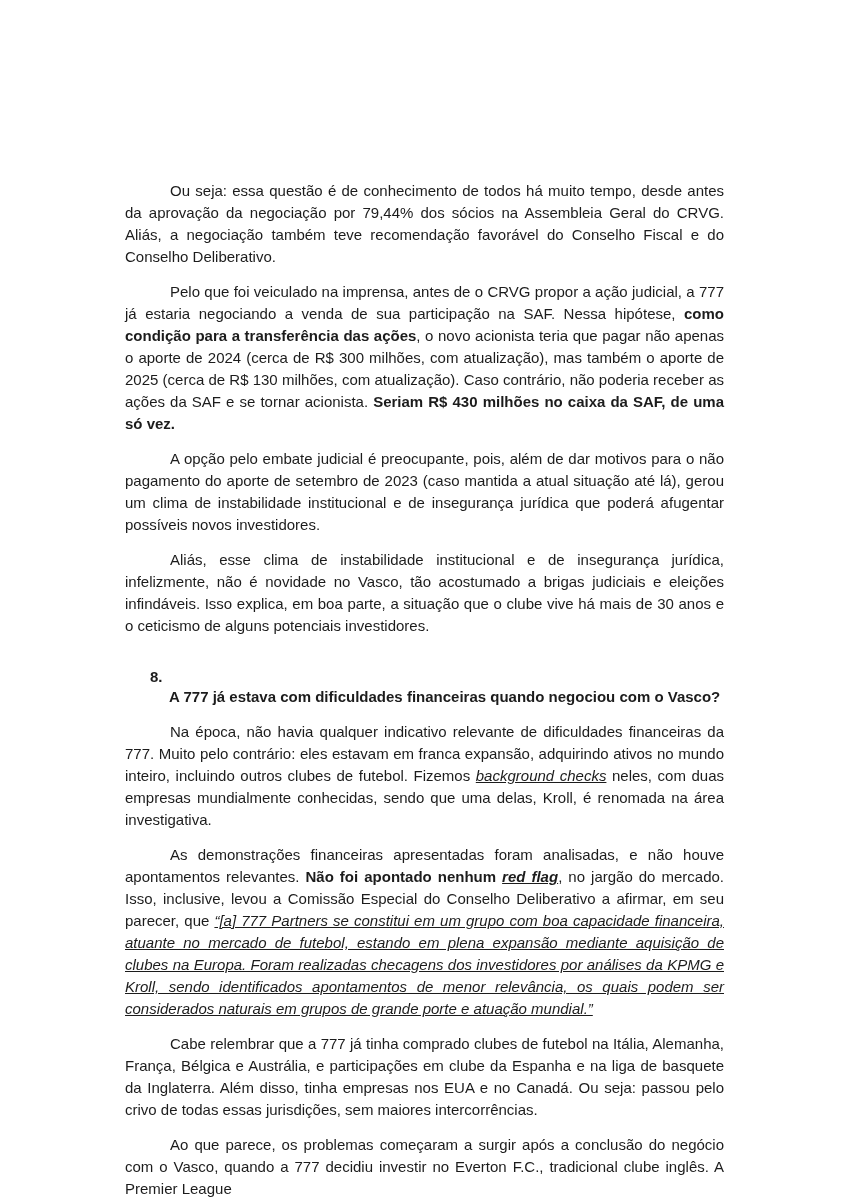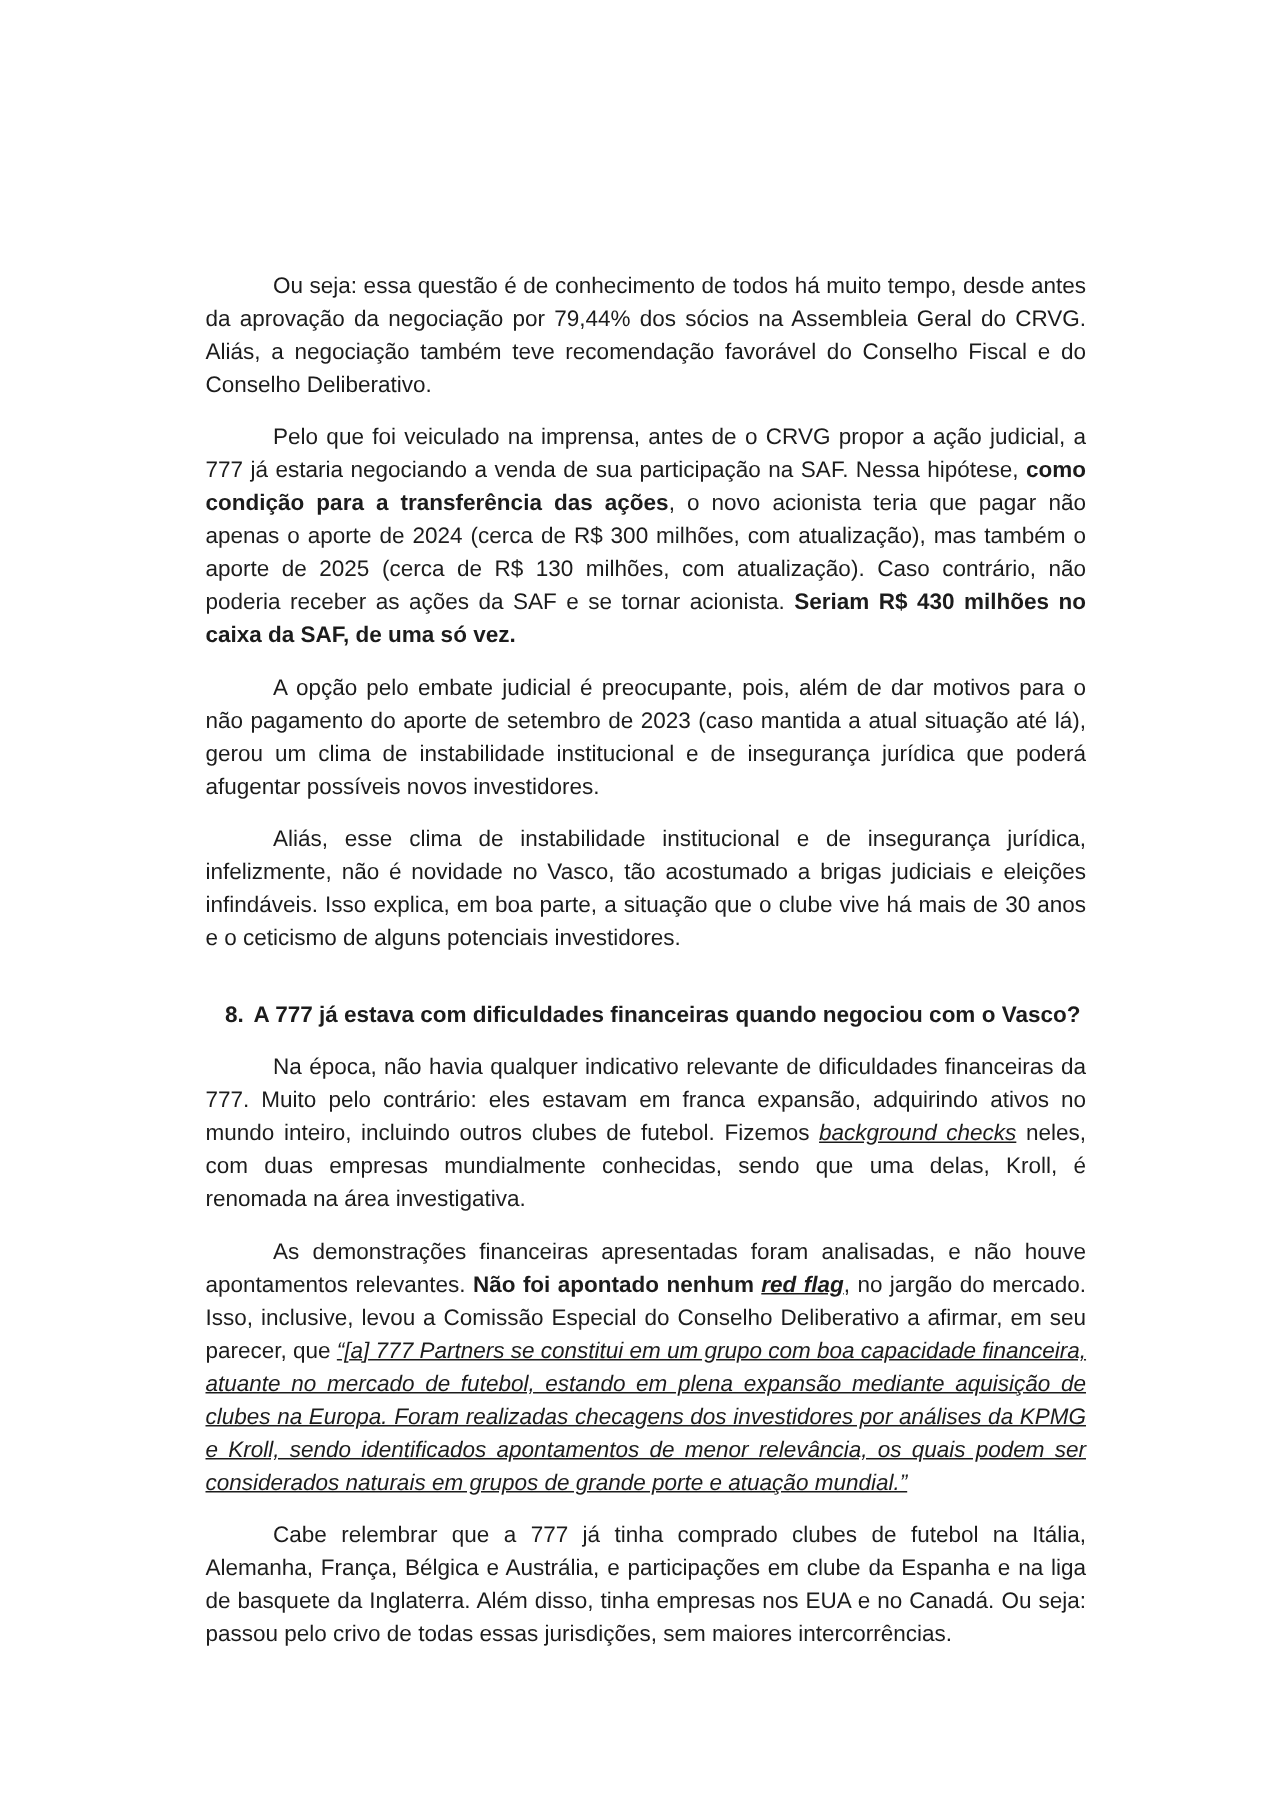--- a/index.html
+++ b/index.html
@@ -21,37 +21,38 @@
   .doc {
     position: absolute;
     left: 125px;
     top: 180px;
     width: 599px;
     font-size: 15px;
     line-height: 22px;
     text-align: justify;
   }
   .para {
-    margin: 0 0 13px 12px;
+    margin: 0 0 13px 0;
     text-indent: 45px;
   }
   .heading {
     margin: 29px 0 13px 0;
     font-weight: 700;
     text-indent: 0;
     display: flex;
     padding-left: 25px;
     text-align: left;
   }
   .heading-num {
     flex: none;
     width: 19px;
   }
   .heading-text {
     flex: 1;
+    margin-top: 20px;
   }
   .b { font-weight: 700; }
   .i { font-style: italic; text-decoration: underline; }
   .u { text-underline-offset: 3px; }
 </style>
 </head>
 <body style="background: rgb(255, 255, 255); color: rgb(28, 28, 28);">
 
 <div class="page">
   <div class="doc">
@@ -59,14 +60,15 @@
       <p class="para"><span>Pelo que foi veiculado na imprensa, antes de o CRVG propor a ação judicial, a 777 já estaria negociando a venda de sua participação na SAF. Nessa hipótese, </span><span class="b">como </span><span class="b u">condição</span><span class="b"> para a transferência das ações</span><span>, o novo acionista teria que pagar não apenas o aporte de 2024 (cerca de R$ 300 milhões, com atualização), mas também o aporte de 2025 (cerca de R$ 130 milhões, com atualização). Caso contrário, não poderia receber as ações da SAF e se tornar acionista. </span><span class="b">Seriam R$ 430 milhões no caixa da SAF, </span><span class="b u">de uma só vez</span><span class="b">.</span></p>
       <p class="para"><span>A opção pelo embate judicial é preocupante, pois, além de dar motivos para o não pagamento do aporte de setembro de 2023 (caso mantida a atual situação até lá), gerou um clima de instabilidade institucional e de insegurança jurídica que poderá afugentar possíveis novos investidores.</span></p>
       <p class="para"><span>Aliás, esse clima de instabilidade institucional e de insegurança jurídica, infelizmente, não é novidade no Vasco, tão acostumado a brigas judiciais e eleições infindáveis. Isso explica, em boa parte, a situação que o clube vive há mais de 30 anos e o ceticismo de alguns potenciais investidores.</span></p>
       <div class="heading">
         <span class="heading-num">8.</span>
         <span class="heading-text"><span class="b">A 777 já estava com dificuldades financeiras quando negociou com o Vasco?</span></span>
       </div>
       <p class="para"><span>Na época, não havia qualquer indicativo relevante de dificuldades financeiras da 777. Muito pelo contrário: eles estavam em franca expansão, adquirindo ativos no mundo inteiro, incluindo outros clubes de futebol. Fizemos </span><span class="i">background checks</span><span> neles, com duas empresas mundialmente conhecidas, sendo que uma delas, Kroll, é renomada na área investigativa.</span></p>
       <p class="para"><span>As demonstrações financeiras apresentadas foram analisadas, e não houve apontamentos relevantes. </span><span class="b">Não foi apontado nenhum </span><span class="b i">red flag</span><span>, no jargão do mercado. Isso, inclusive, levou a Comissão Especial do Conselho Deliberativo a afirmar, em seu parecer, que </span><span class="i">“[a] 777 Partners se constitui em um grupo com boa capacidade financeira, atuante no mercado de futebol, estando em plena expansão mediante aquisição de clubes na Europa. Foram realizadas checagens dos investidores por análises da KPMG e Kroll, sendo identificados apontamentos de menor relevância, os quais podem ser considerados naturais em grupos de grande porte e atuação mundial.”</span></p>
       <p class="para"><span>Cabe relembrar que a 777 já tinha comprado clubes de futebol na Itália, Alemanha, França, Bélgica e Austrália, e participações em clube da Espanha e na liga de basquete da Inglaterra. Além disso, tinha empresas nos EUA e no Canadá. Ou seja: passou pelo crivo de todas essas jurisdições, sem maiores intercorrências.</span></p>
+      <p class="para"><span>Ao que parece, os problemas começaram a surgir após a conclusão do negócio com o Vasco, quando a 777 decidiu investir no Everton F.C., tradicional clube inglês. A Premier League</span></p>
     </div>
 </div>
 
 </body></html>

